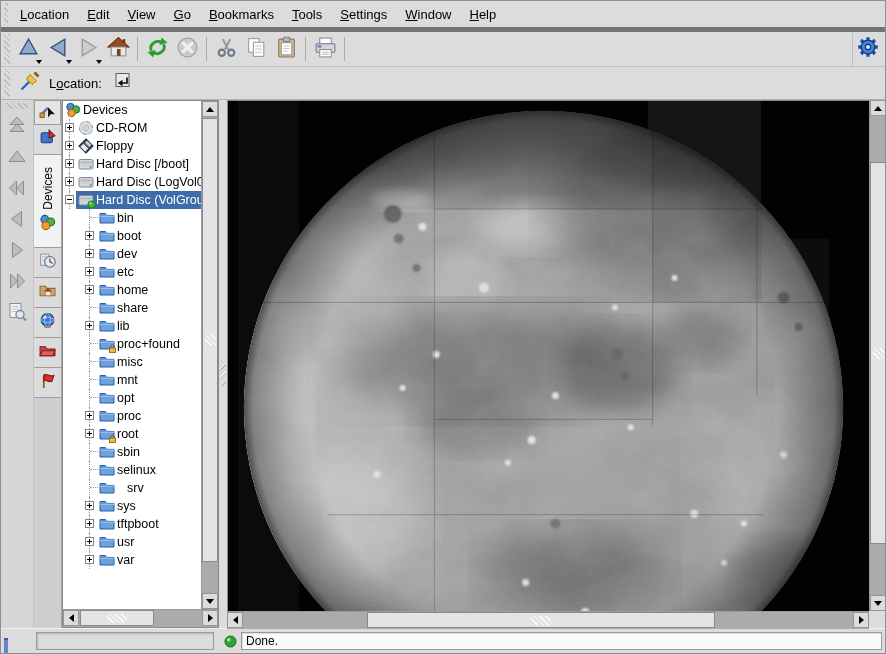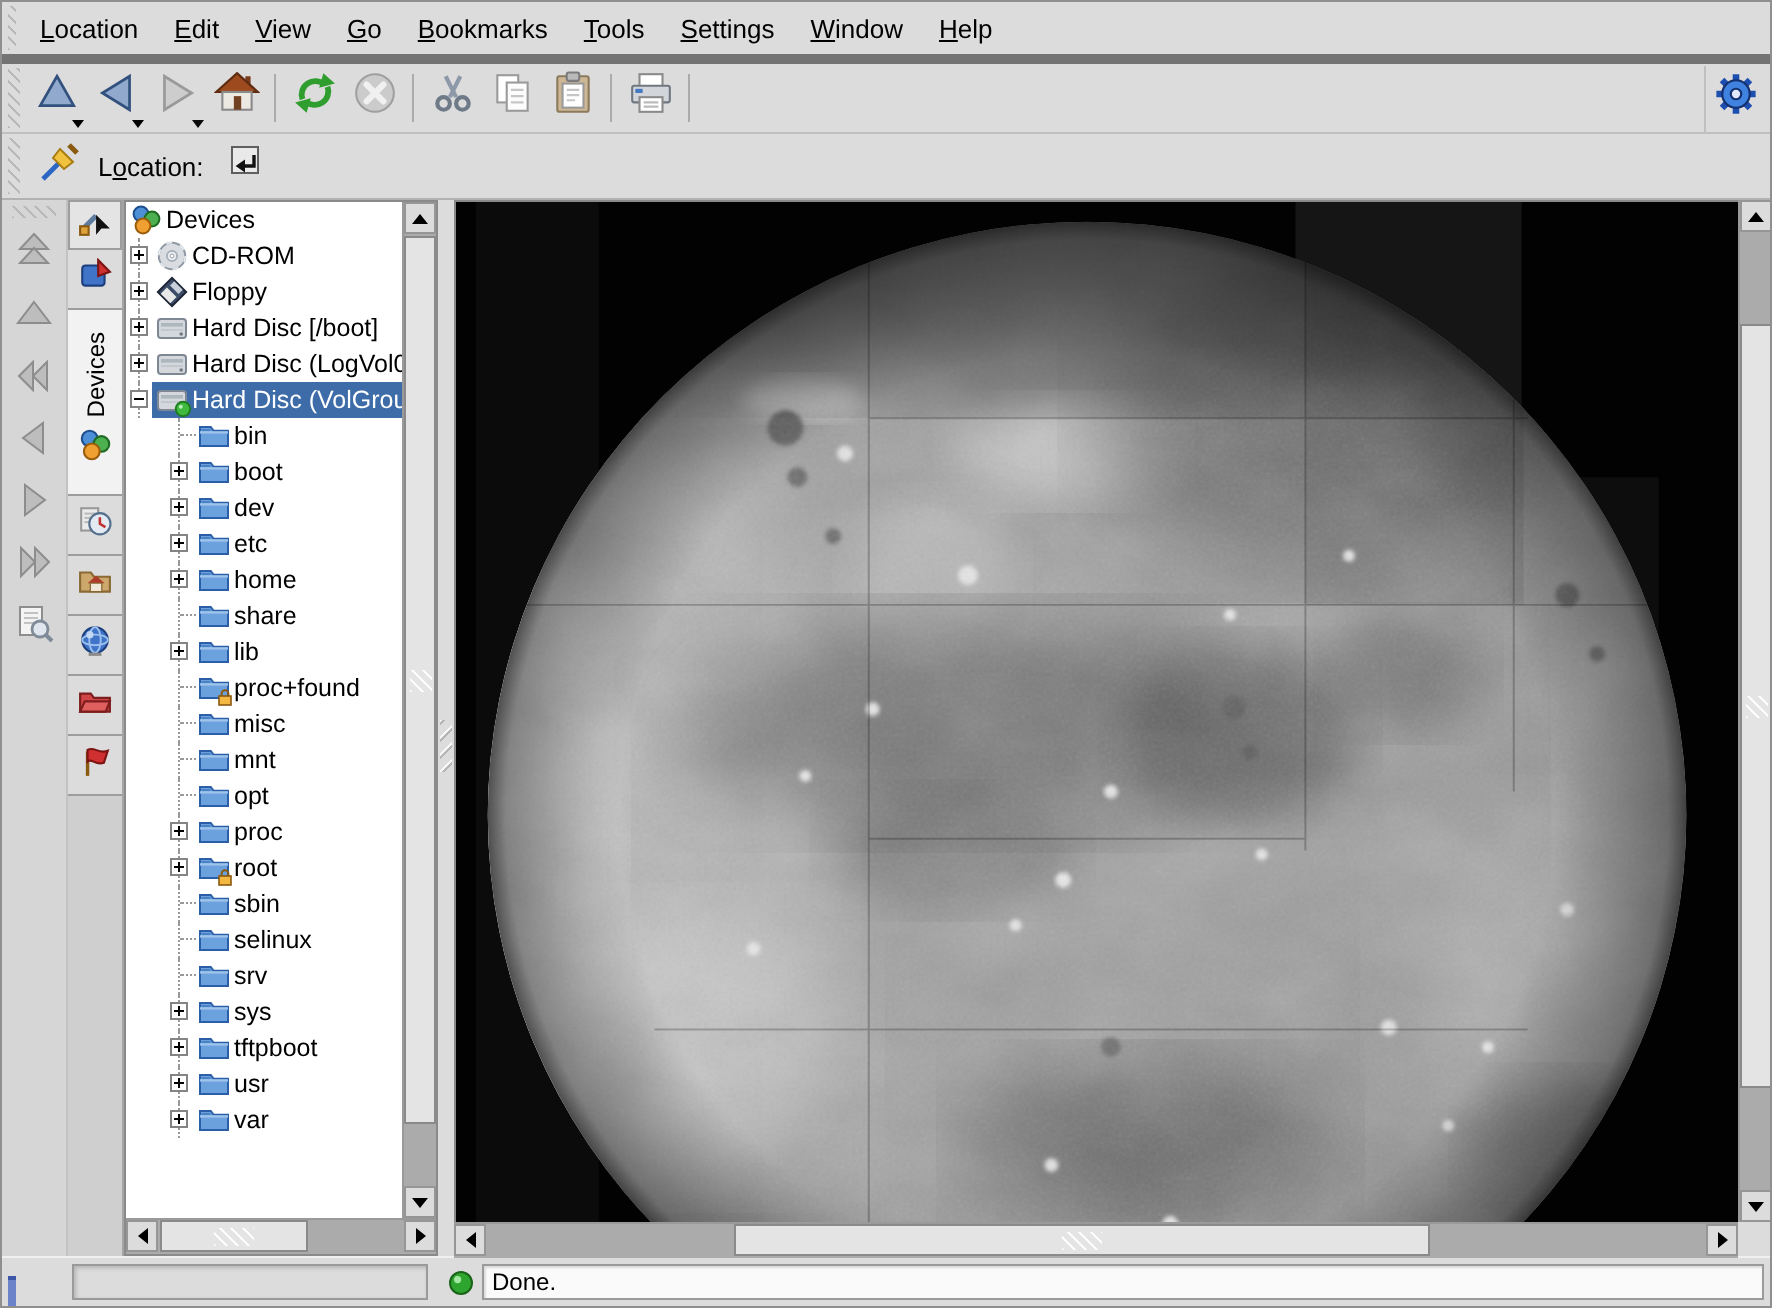--- a/index.html
+++ b/index.html
@@ -630,21 +630,21 @@
             <div class="row">
               <span class="vg" style="left:26px"></span>
               <span class="hg" style="left:27px"></span>
               <span class="tic" style="left:36px">
                 <svg viewBox="0 0 16 16">
                   <path d="M1 3.5h5.4l1.4 1.9H15v7.6H1z" fill="#6ba1dd" stroke="#2a5fa8"></path>
                   <path d="M1 6.2h14" stroke="#9ec4ec" stroke-width="1.2"></path>
                   <path d="M1.8 5h4.4" stroke="#4b82c4"></path>
                 </svg>
               </span>
-              <span class="lbl" style="left:54px">srv</span>
+              <span class="lbl" style="left:64px">srv</span>
             </div>
             <div class="row">
               <span class="vg" style="left:26px"></span>
               <span class="exp plus" style="left:22px"></span>
               <span class="tic" style="left:36px">
                 <svg viewBox="0 0 16 16">
                   <path d="M1 3.5h5.4l1.4 1.9H15v7.6H1z" fill="#6ba1dd" stroke="#2a5fa8"></path>
                   <path d="M1 6.2h14" stroke="#9ec4ec" stroke-width="1.2"></path>
                   <path d="M1.8 5h4.4" stroke="#4b82c4"></path>
                 </svg>

